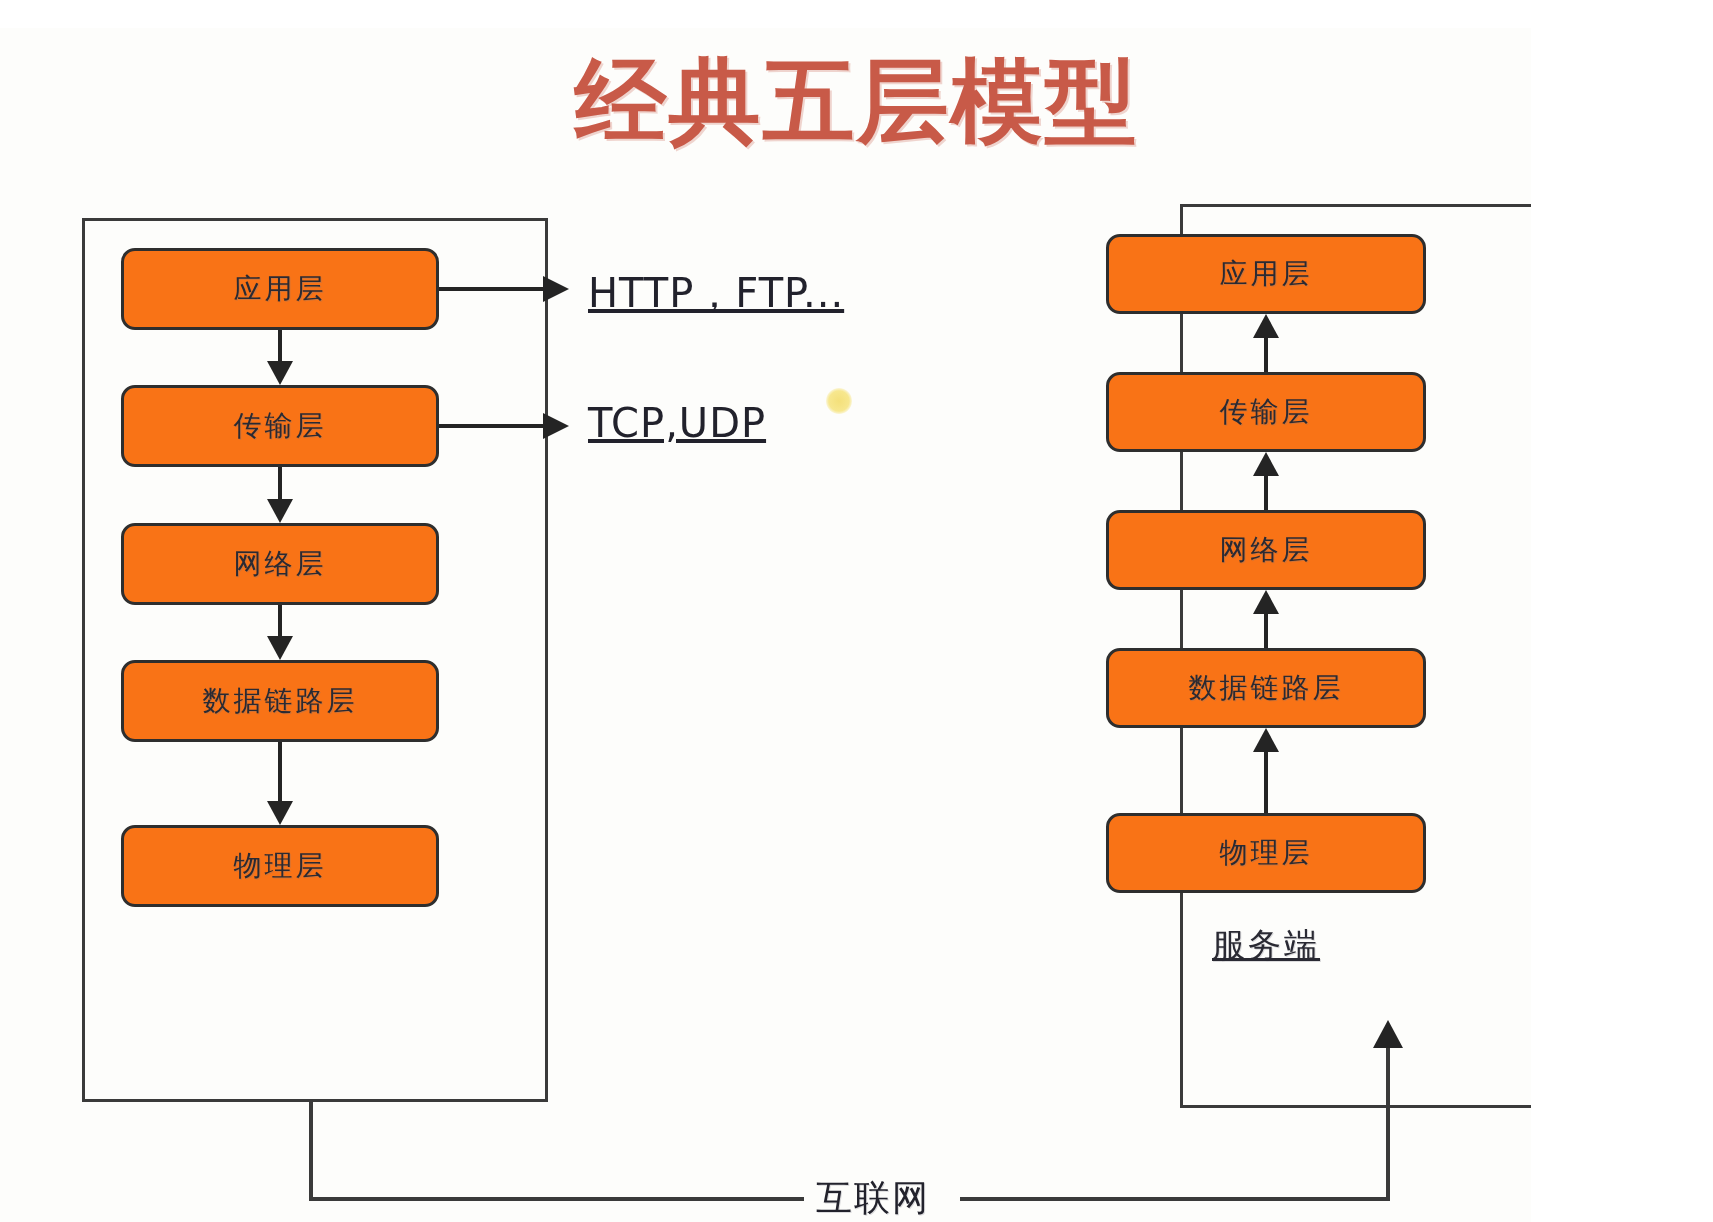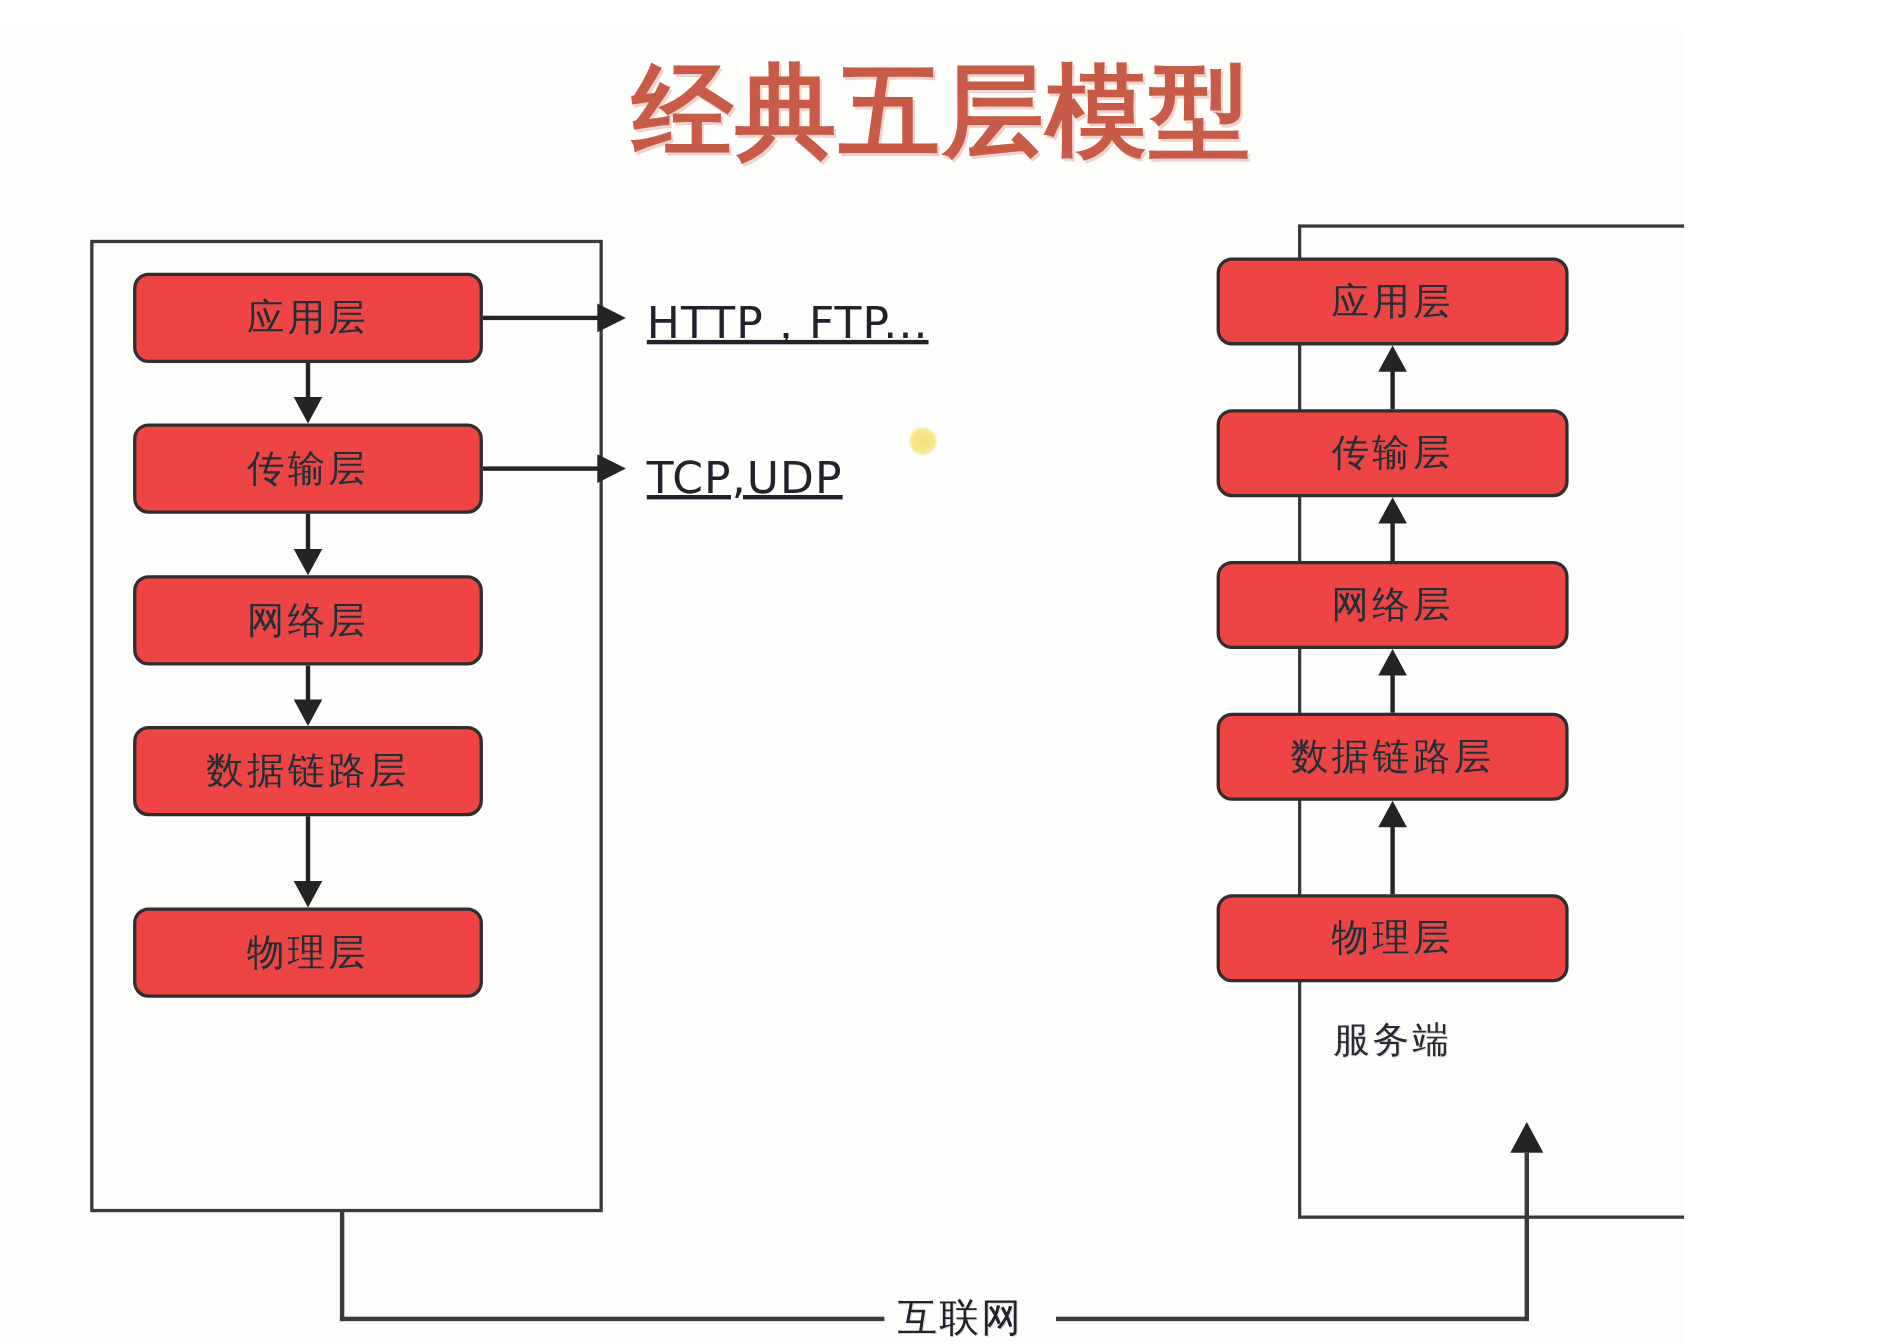--- a/index.html
+++ b/index.html
@@ -45,25 +45,25 @@
   }
   #client-box  { left: 82px;   top: 190px; width: 466px; height: 884px; }
   #server-box  { left: 1180px; top: 176px; width: 462px; height: 904px; }
 
   
   .layer-pill {
     position: absolute;
     box-sizing: border-box;
     border: 3px solid #2e2e2e;
     border-radius: 14px;
-    background: #ef4444;
+    background: #f97316;
     display: flex;
     align-items: center;
     justify-content: center;
-    font-size: 34px;
+    font-size: 28px;
     color: #2a2a33;
     letter-spacing: 3px;
     font-family: "DejaVu Sans", "Liberation Sans", sans-serif;
     text-shadow: 1px 1px 0 rgba(120,120,130,0.30);
   }
   .client-pill { left: 121px;  width: 318px; height: 82px; }
   .server-pill { left: 1106px; width: 320px; height: 80px; }
 
   
   .v-arrow {
@@ -213,21 +213,21 @@
   <div class="h-branch" style="left:439px; top:248px; width:130px;">
     <div class="shaft" style="width:106px;"></div>
     <div class="head-right"></div>
   </div>
   <div class="side-label" style="left:588px; top:238px;">HTTP，FTP...</div>
 
   <div class="h-branch" style="left:439px; top:385px; width:130px;">
     <div class="shaft" style="width:106px;"></div>
     <div class="head-right"></div>
   </div>
-  <div class="side-label" style="left:588px; top:384px;">TCP,UDP</div>
+  <div class="side-label" style="left:588px; top:372px;">TCP,UDP</div>
 
 
   <div id="server-box" class="stack-box"></div>
 
   <div class="layer-pill server-pill" style="top:206px;">
     <span>应用层</span>
   </div>
   <div class="layer-pill server-pill" style="top:344px;">
     <span>传输层</span>
   </div>
@@ -251,21 +251,21 @@
   </div>
   <div class="v-arrow" style="left:1253px; top:562px; height:58px;">
     <div class="shaft" style="top:20px; height:38px;"></div>
     <div class="head-up"></div>
   </div>
   <div class="v-arrow" style="left:1253px; top:700px; height:85px;">
     <div class="shaft" style="top:20px; height:65px;"></div>
     <div class="head-up"></div>
   </div>
 
-  <div class="endpoint-caption" style="left:1106px; top:895px; width:320px;">服务端</div>
+  <div class="endpoint-caption" style="left:1106px; top:895px; width:320px;text-decoration:underline;">服务端</div>
 
   <div class="bus-seg" style="left:309px; top:1073px; width:4px; height:100px;"></div>
   <div class="bus-seg" style="left:309px; top:1169px; width:495px; height:4px;"></div>
   <div id="internet-label" style="left:806px; top:1146px;">互联网</div>
   <div class="bus-seg" style="left:960px; top:1169px; width:430px; height:4px;"></div>
   <div class="bus-seg" style="left:1386px; top:1020px; width:4px; height:153px;"></div>
   <div id="bus-arrow-head" style="left:1373px; top:992px;"></div>
 
   <div id="cursor-dot" style="left:826px; top:360px; width:26px; height:26px;"></div>
 

